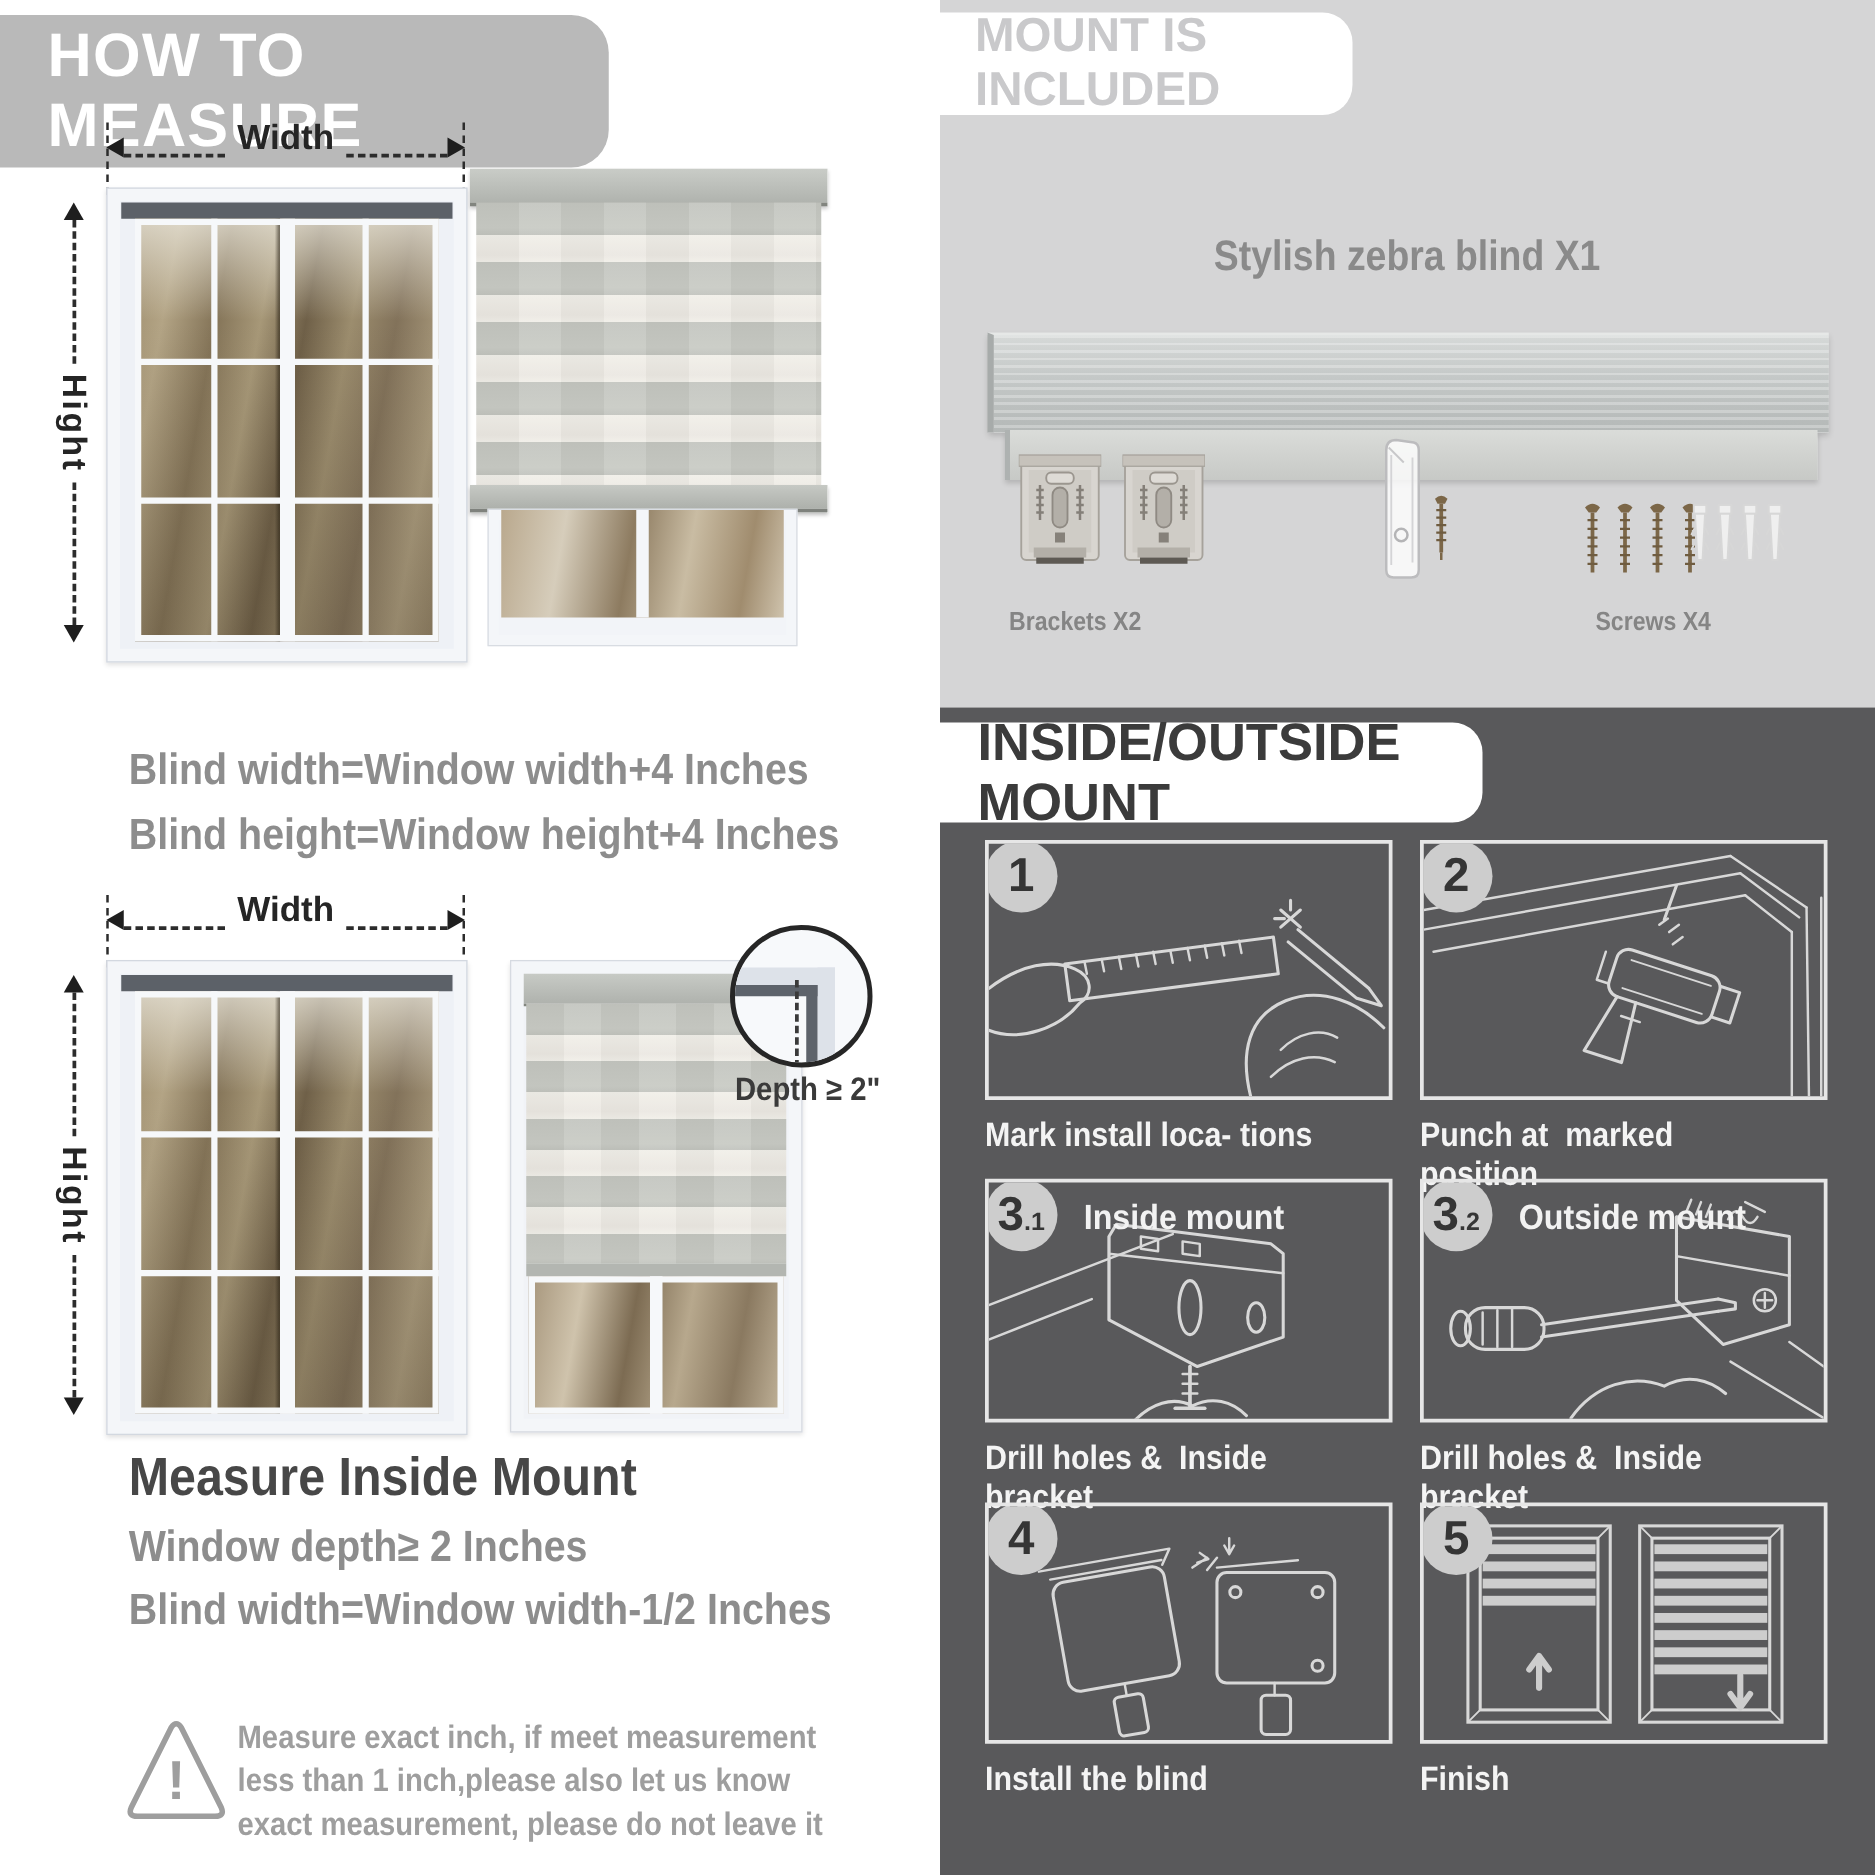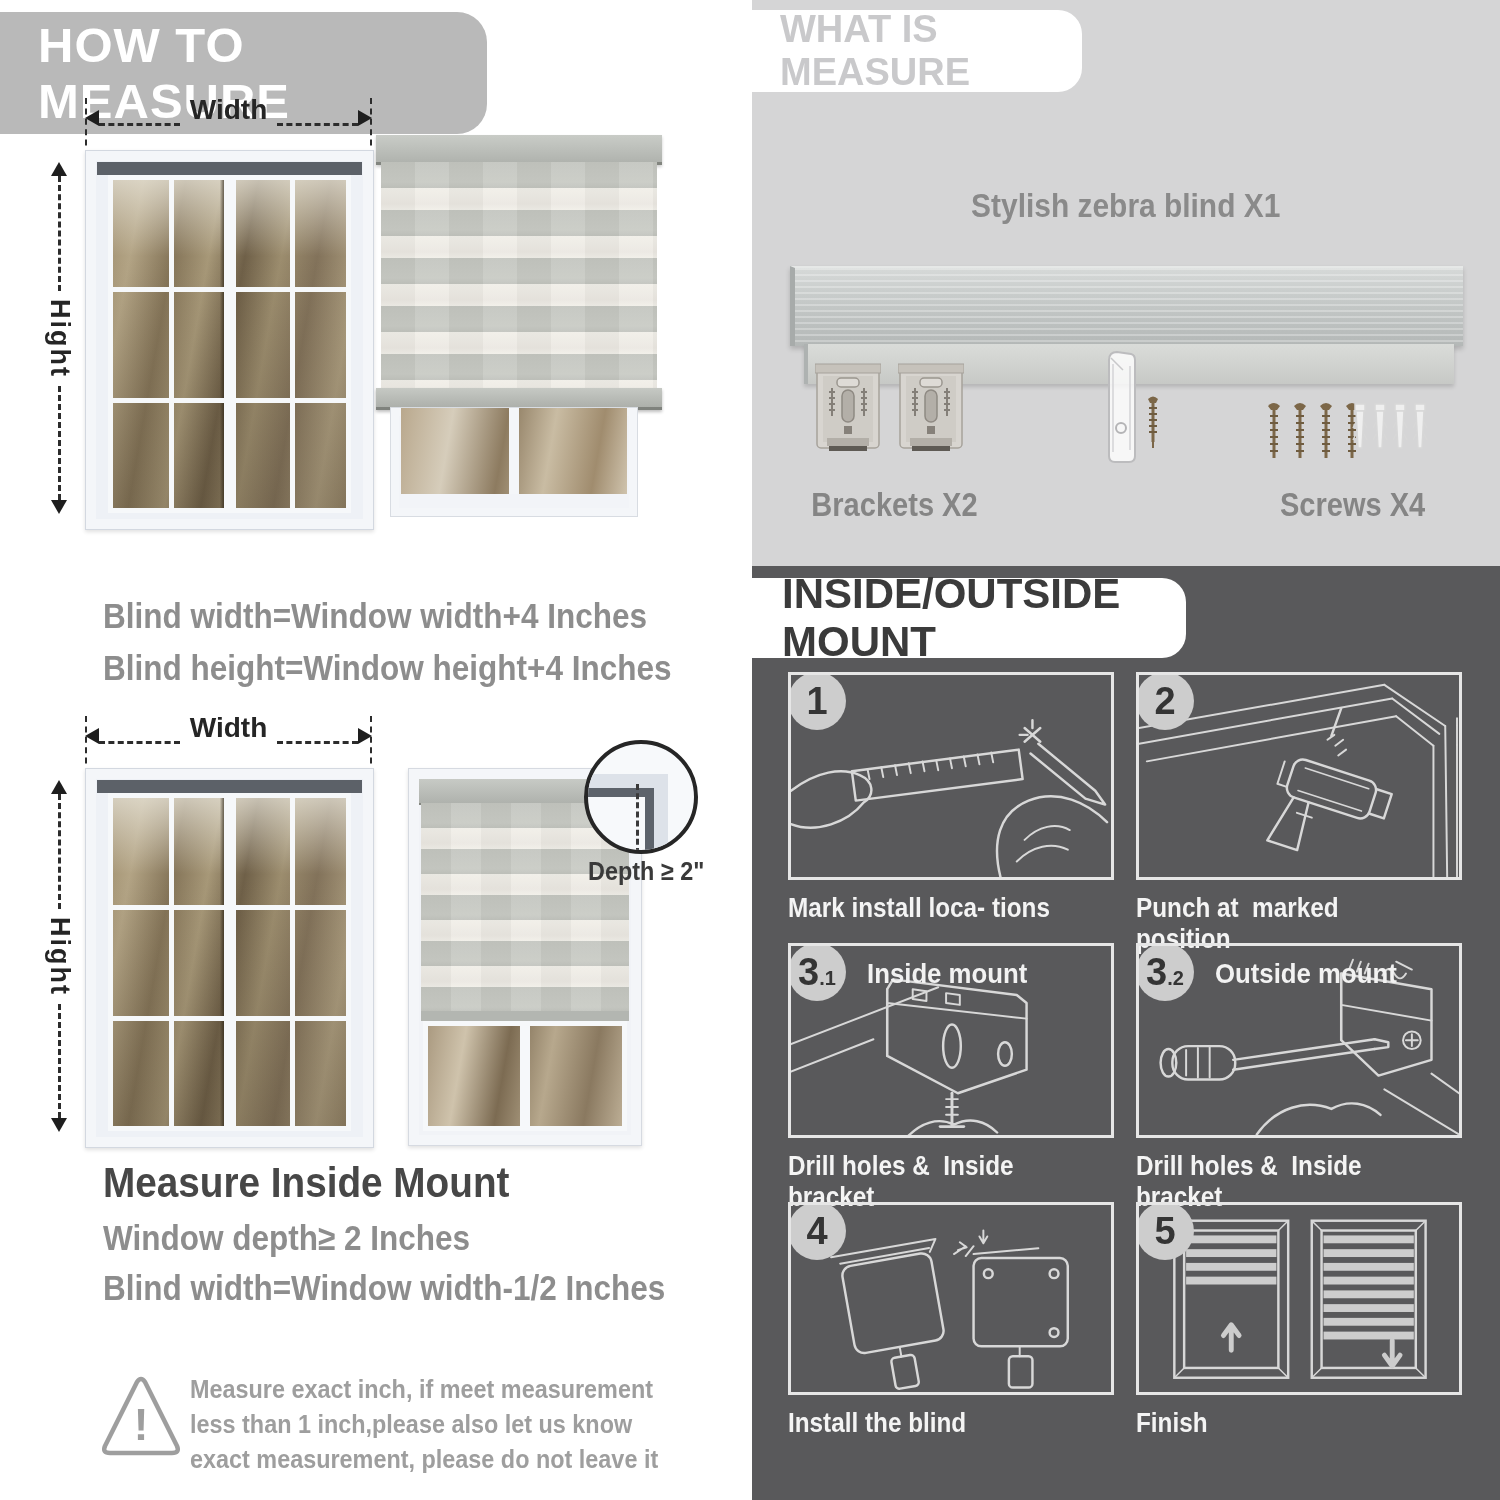--- a/index.html
+++ b/index.html
@@ -93,21 +93,21 @@
 
   .headrail{left:790px;top:266px;width:668px;height:78px;
     background:
       repeating-linear-gradient(180deg, rgba(255,255,255,.28) 0 2px, rgba(0,0,0,0) 2px 6px),
       linear-gradient(180deg,#d6d9d8 0%,#c4c8c7 45%,#b4b8b7 100%);
     border-top:2px solid #e6e8e7;border-left:5px solid #a7abaa;box-shadow:0 3px 5px rgba(0,0,0,.18);}
   .lowerrail{left:804px;top:344px;width:646px;height:40px;
     background:linear-gradient(180deg,#dadcd9 0%,#c7c9c6 100%);
     border-left:4px solid #aeb2b1;box-shadow:0 3px 4px rgba(0,0,0,.15);}
 
-  .item-label{font-size:33px;font-weight:bold;color:#858585;text-align:right;}
+  .item-label{font-size:21px;font-weight:bold;color:#858585;text-align:left;}
 
   .mount-bg{left:752px;top:566px;width:748px;height:934px;background:#59595b;}
   .mount-header{left:752px;top:578px;width:434px;height:80px;background:#ffffff;border-radius:0 24px 24px 0;
     display:flex;align-items:center;padding-left:30px;box-sizing:border-box;}
   .mount-header span{color:#3b3b3b;font-size:42px;font-weight:bold;}
 
   .step{position:absolute;width:326px;}
   .panel{position:relative;border:3px solid #e6e6e6;box-sizing:border-box;overflow:hidden;}
   .panel svg{position:absolute;inset:0;}
   .badge{position:absolute;left:-3px;top:-3px;width:58px;height:58px;border-radius:50%;background:#cdcdcd;
@@ -241,21 +241,21 @@
     <svg width="82" height="86" viewBox="0 0 82 86">
       <path d="M37,8 Q41,2 45,8 L77,72 Q80,79 72,79 L10,79 Q2,79 5,72 Z" fill="none" stroke="#9e9e9e" stroke-width="4.5" stroke-linejoin="round"></path>
     </svg>
     <span class="excl" style="top:26px;">!</span>
   </div>
   <div class="abs warning-text" style="left:190px;top:1372px;">Measure exact inch, if meet measurement less than 1 inch,please also let us know exact measurement, please do not leave it</div>
 
   <div class="abs included-bg"></div>
 
   <div class="abs included-header">
-    <span>WHAT IS MEASURE</span>
+    <span>MOUNT IS INCLUDED</span>
   </div>
 
   <div class="abs product-label">
     <span class="cxc">Stylish zebra blind X1</span>
   </div>
 
   <div class="abs headrail"></div>
   <div class="abs lowerrail"></div>
 
   <div class="abs" style="left:815px;top:358px;">

